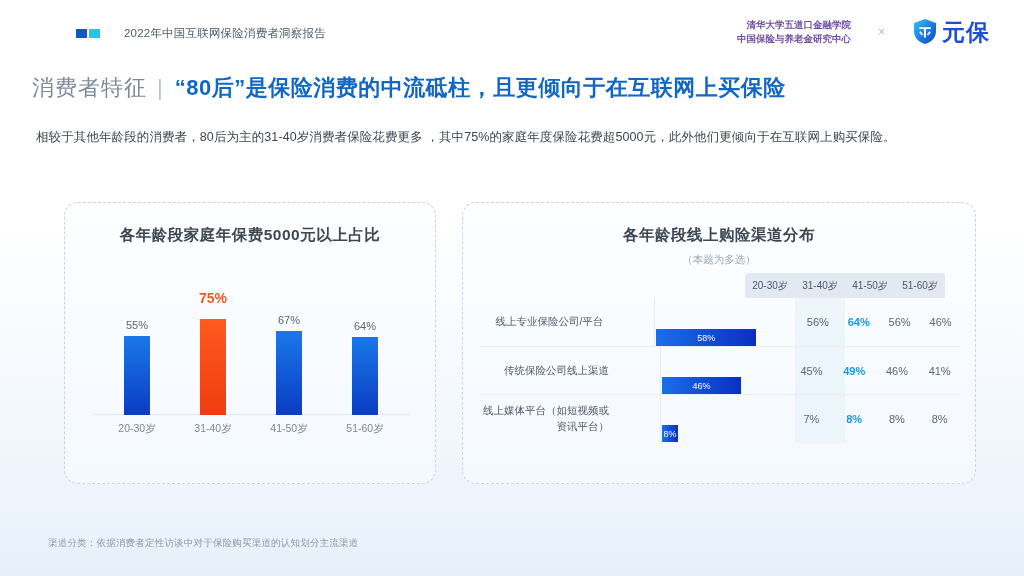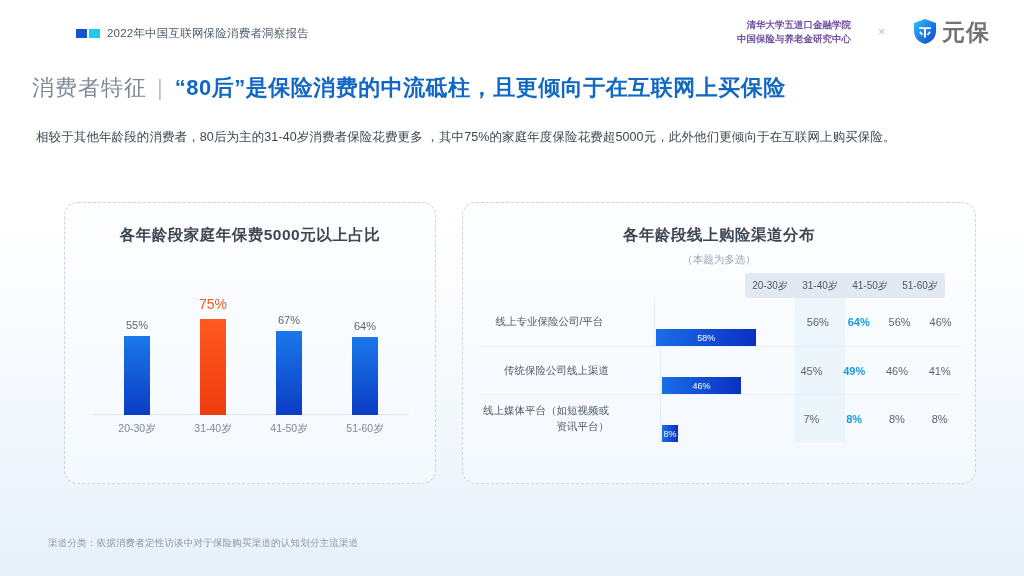--- a/index.html
+++ b/index.html
@@ -11,42 +11,42 @@
     overflow: hidden;
     color: #333;
   }
 
   
   .topbar {
     position: absolute; left: 0; top: 0; width: 1024px; height: 62px;
   }
   .brand-line {
     position: absolute; left: 36px; top: 26px;
-    display: flex; align-items: center; gap: 7px; padding-left: 40px;
+    display: flex; align-items: center; gap: 24px; padding-left: 40px;
   }
   .brand-marks { display: flex; gap: 2px; }
   .mark-a { width: 11px; height: 9px; background: #1257c9; }
   .mark-b { width: 11px; height: 9px; background: #1fc8f0; }
   .brand-text {
     font-size: 11.5px; color: #4a5a6a; letter-spacing: .2px; white-space: nowrap;
   }
 
   .partner-block {
     position: absolute; right: 34px; top: 18px;
     display: flex; align-items: center; gap: 27px;
   }
   .uni-text {
     font-size: 9.5px; line-height: 1.45; color: #6e4f9e; font-weight: bold;
     text-align: right; white-space: nowrap;
   }
   .cross { font-size: 12px; color: #b8b8c4; }
   .ylogo { display: flex; align-items: center; gap: 4px; }
   .shield { width: 26px; height: 27px; display: block; }
   .ylogo-text {
-    font-size: 23px; font-weight: bold; color: #737373; letter-spacing: 1px;
+    font-size: 23px; font-weight: bold; color: #1d4ed8; letter-spacing: 1px;
     line-height: 26px;
   }
 
   
   .title-row {
     position: absolute; left: 0; top: 66px; width: 1024px; height: 44px;
     display: flex; align-items: center; padding-left: 32px;
   }
   .title-kicker {
     font-size: 22px; color: #7f8896; letter-spacing: 1px; font-weight: normal;
@@ -91,21 +91,21 @@
   .axis {
     position: absolute; left: 8px; right: 8px; bottom: 30px; height: 1px;
     background: #e2e8ef;
   }
   .bar-col {
     width: 25%; display: flex; flex-direction: column;
     align-items: center; justify-content: flex-end; height: 100%;
   }
   .bar-val { font-size: 11px; color: #5b6670; margin-bottom: 5px; }
   .bar-col.hl .bar-val {
-    color: #f15a22; font-weight: normal; font-size: 14px; margin-bottom: 7px;
+    color: #f15a22; font-weight: bold; font-size: 14px; margin-bottom: 13px;
   }
   .bar {
     width: 26px;
     background: linear-gradient(180deg, #1a78ea 0%, #0b3cc4 100%);
   }
   .bar-col.hl .bar {
     background: linear-gradient(180deg, #ff5a1f 0%, #ef3c10 100%);
   }
   .xlabels {
     position: absolute; left: 14px; right: 14px; bottom: 6px; height: 20px;

